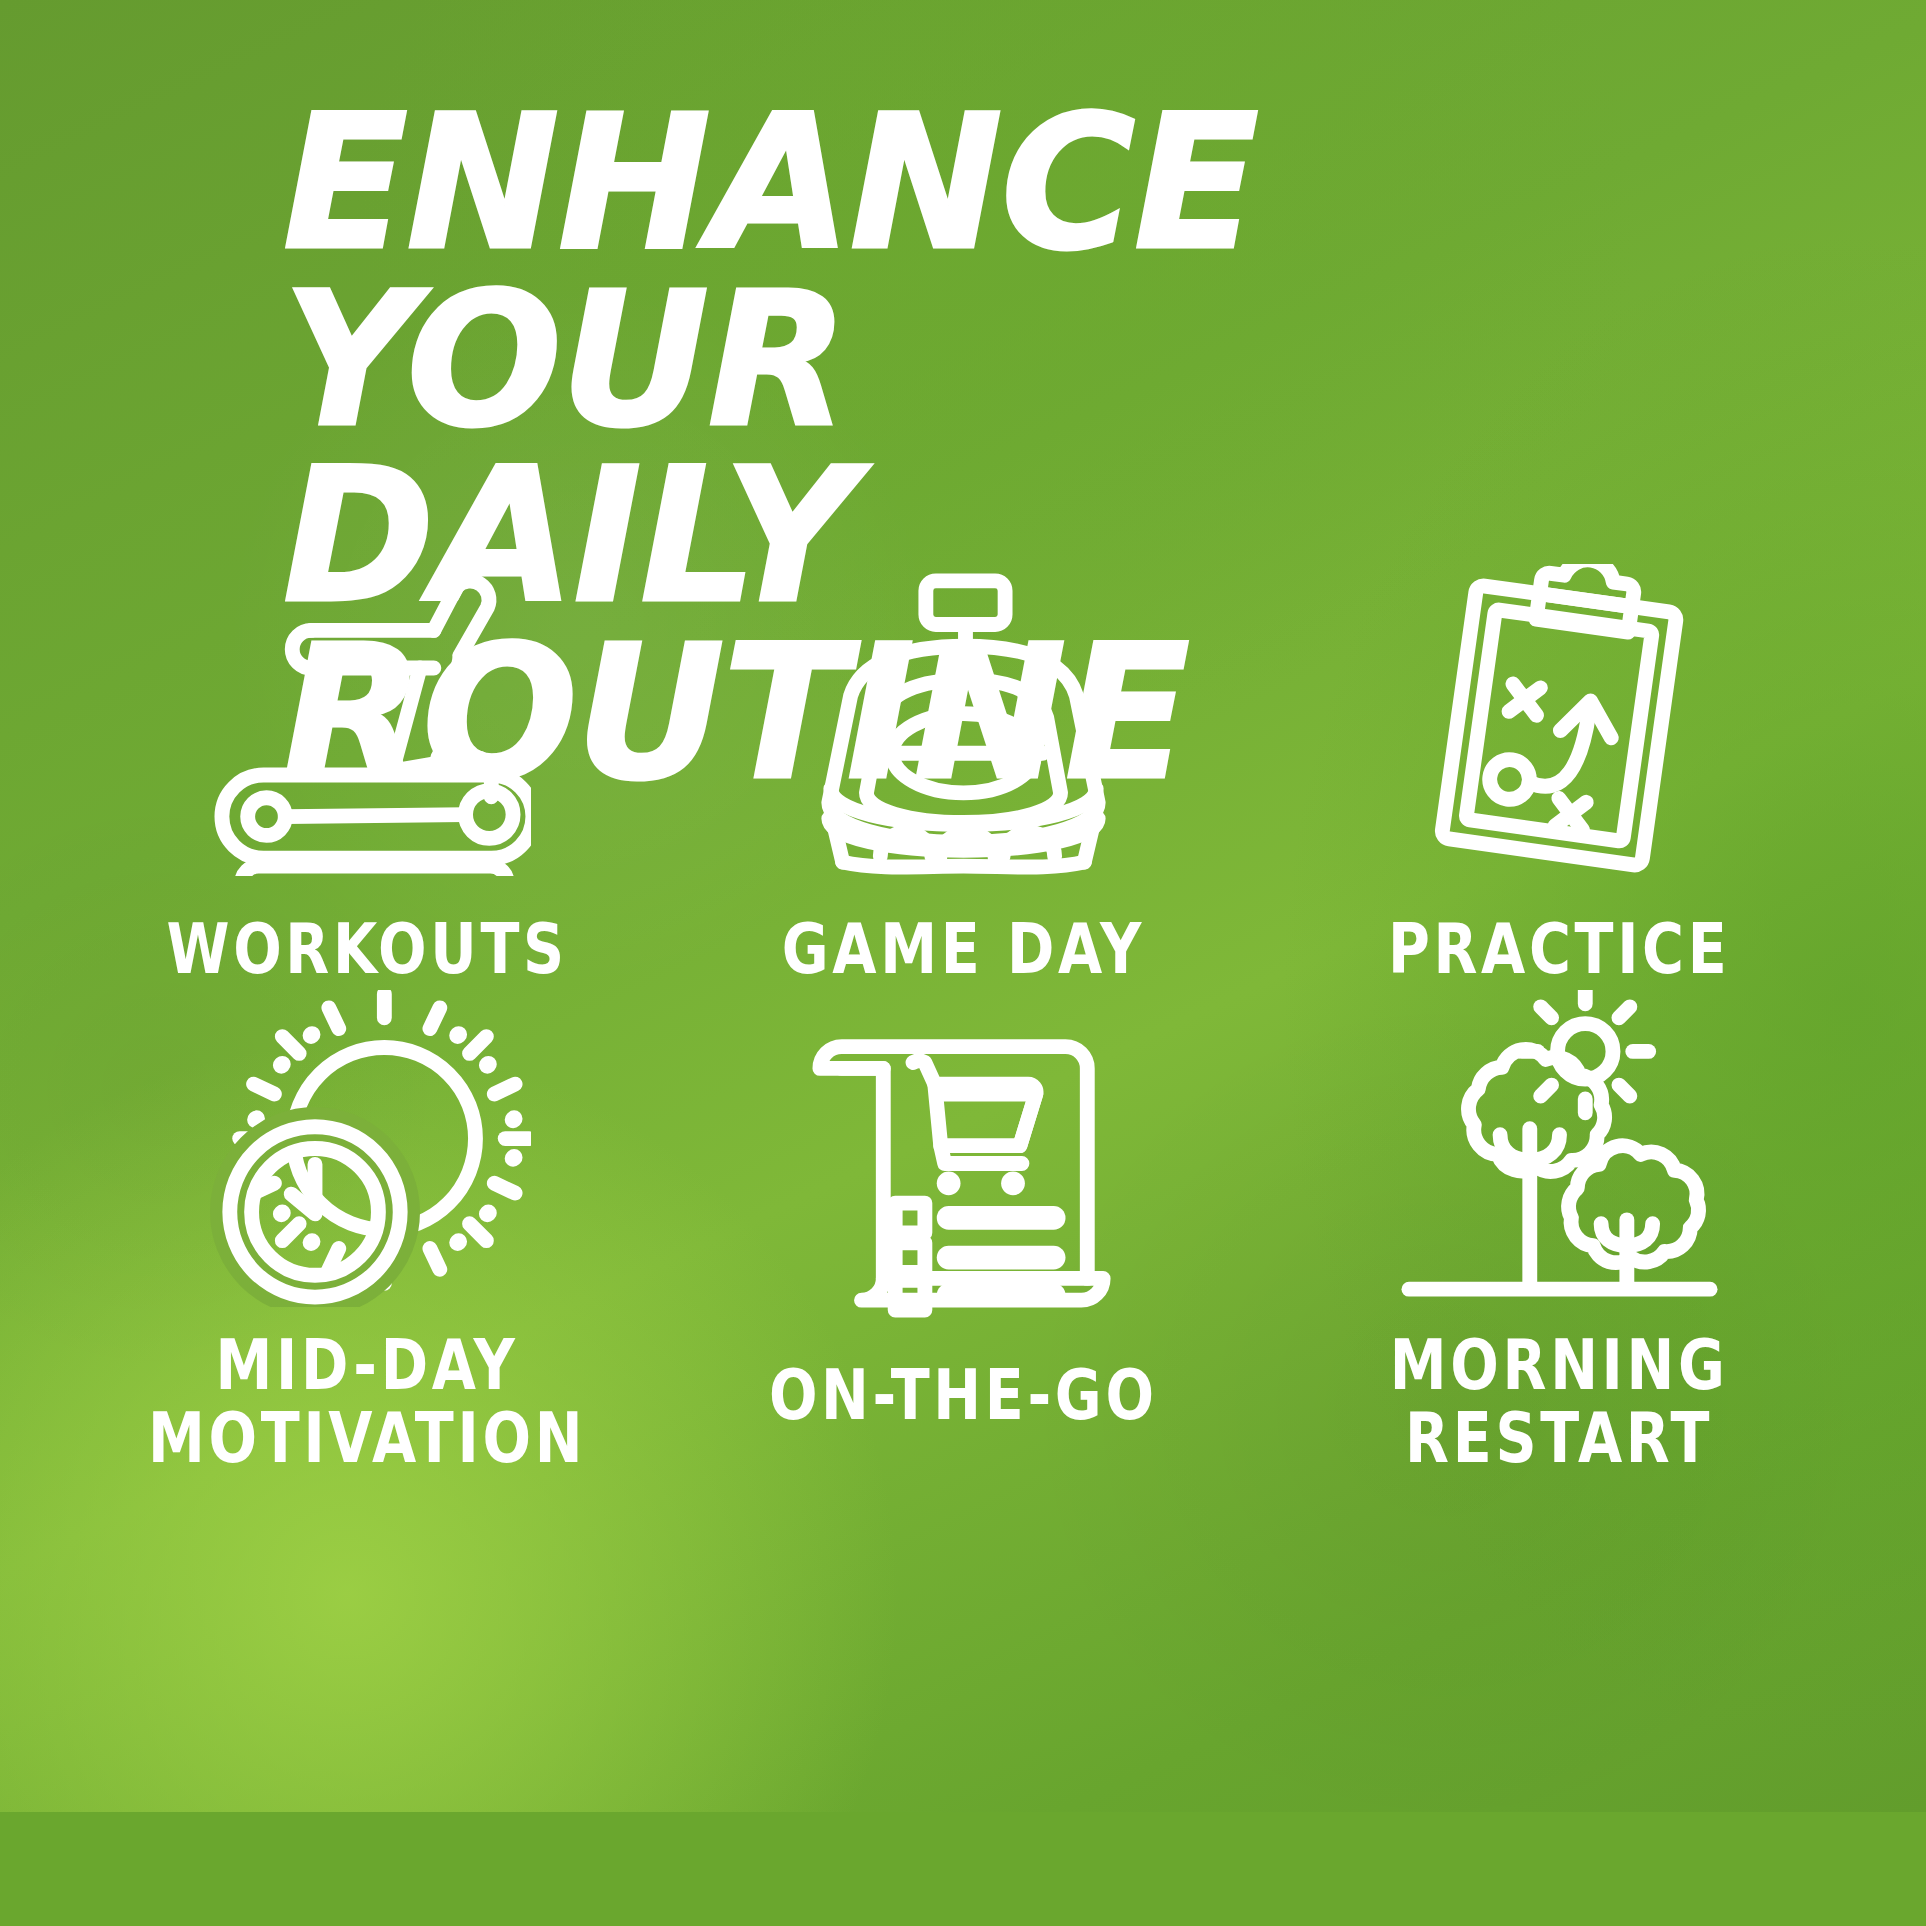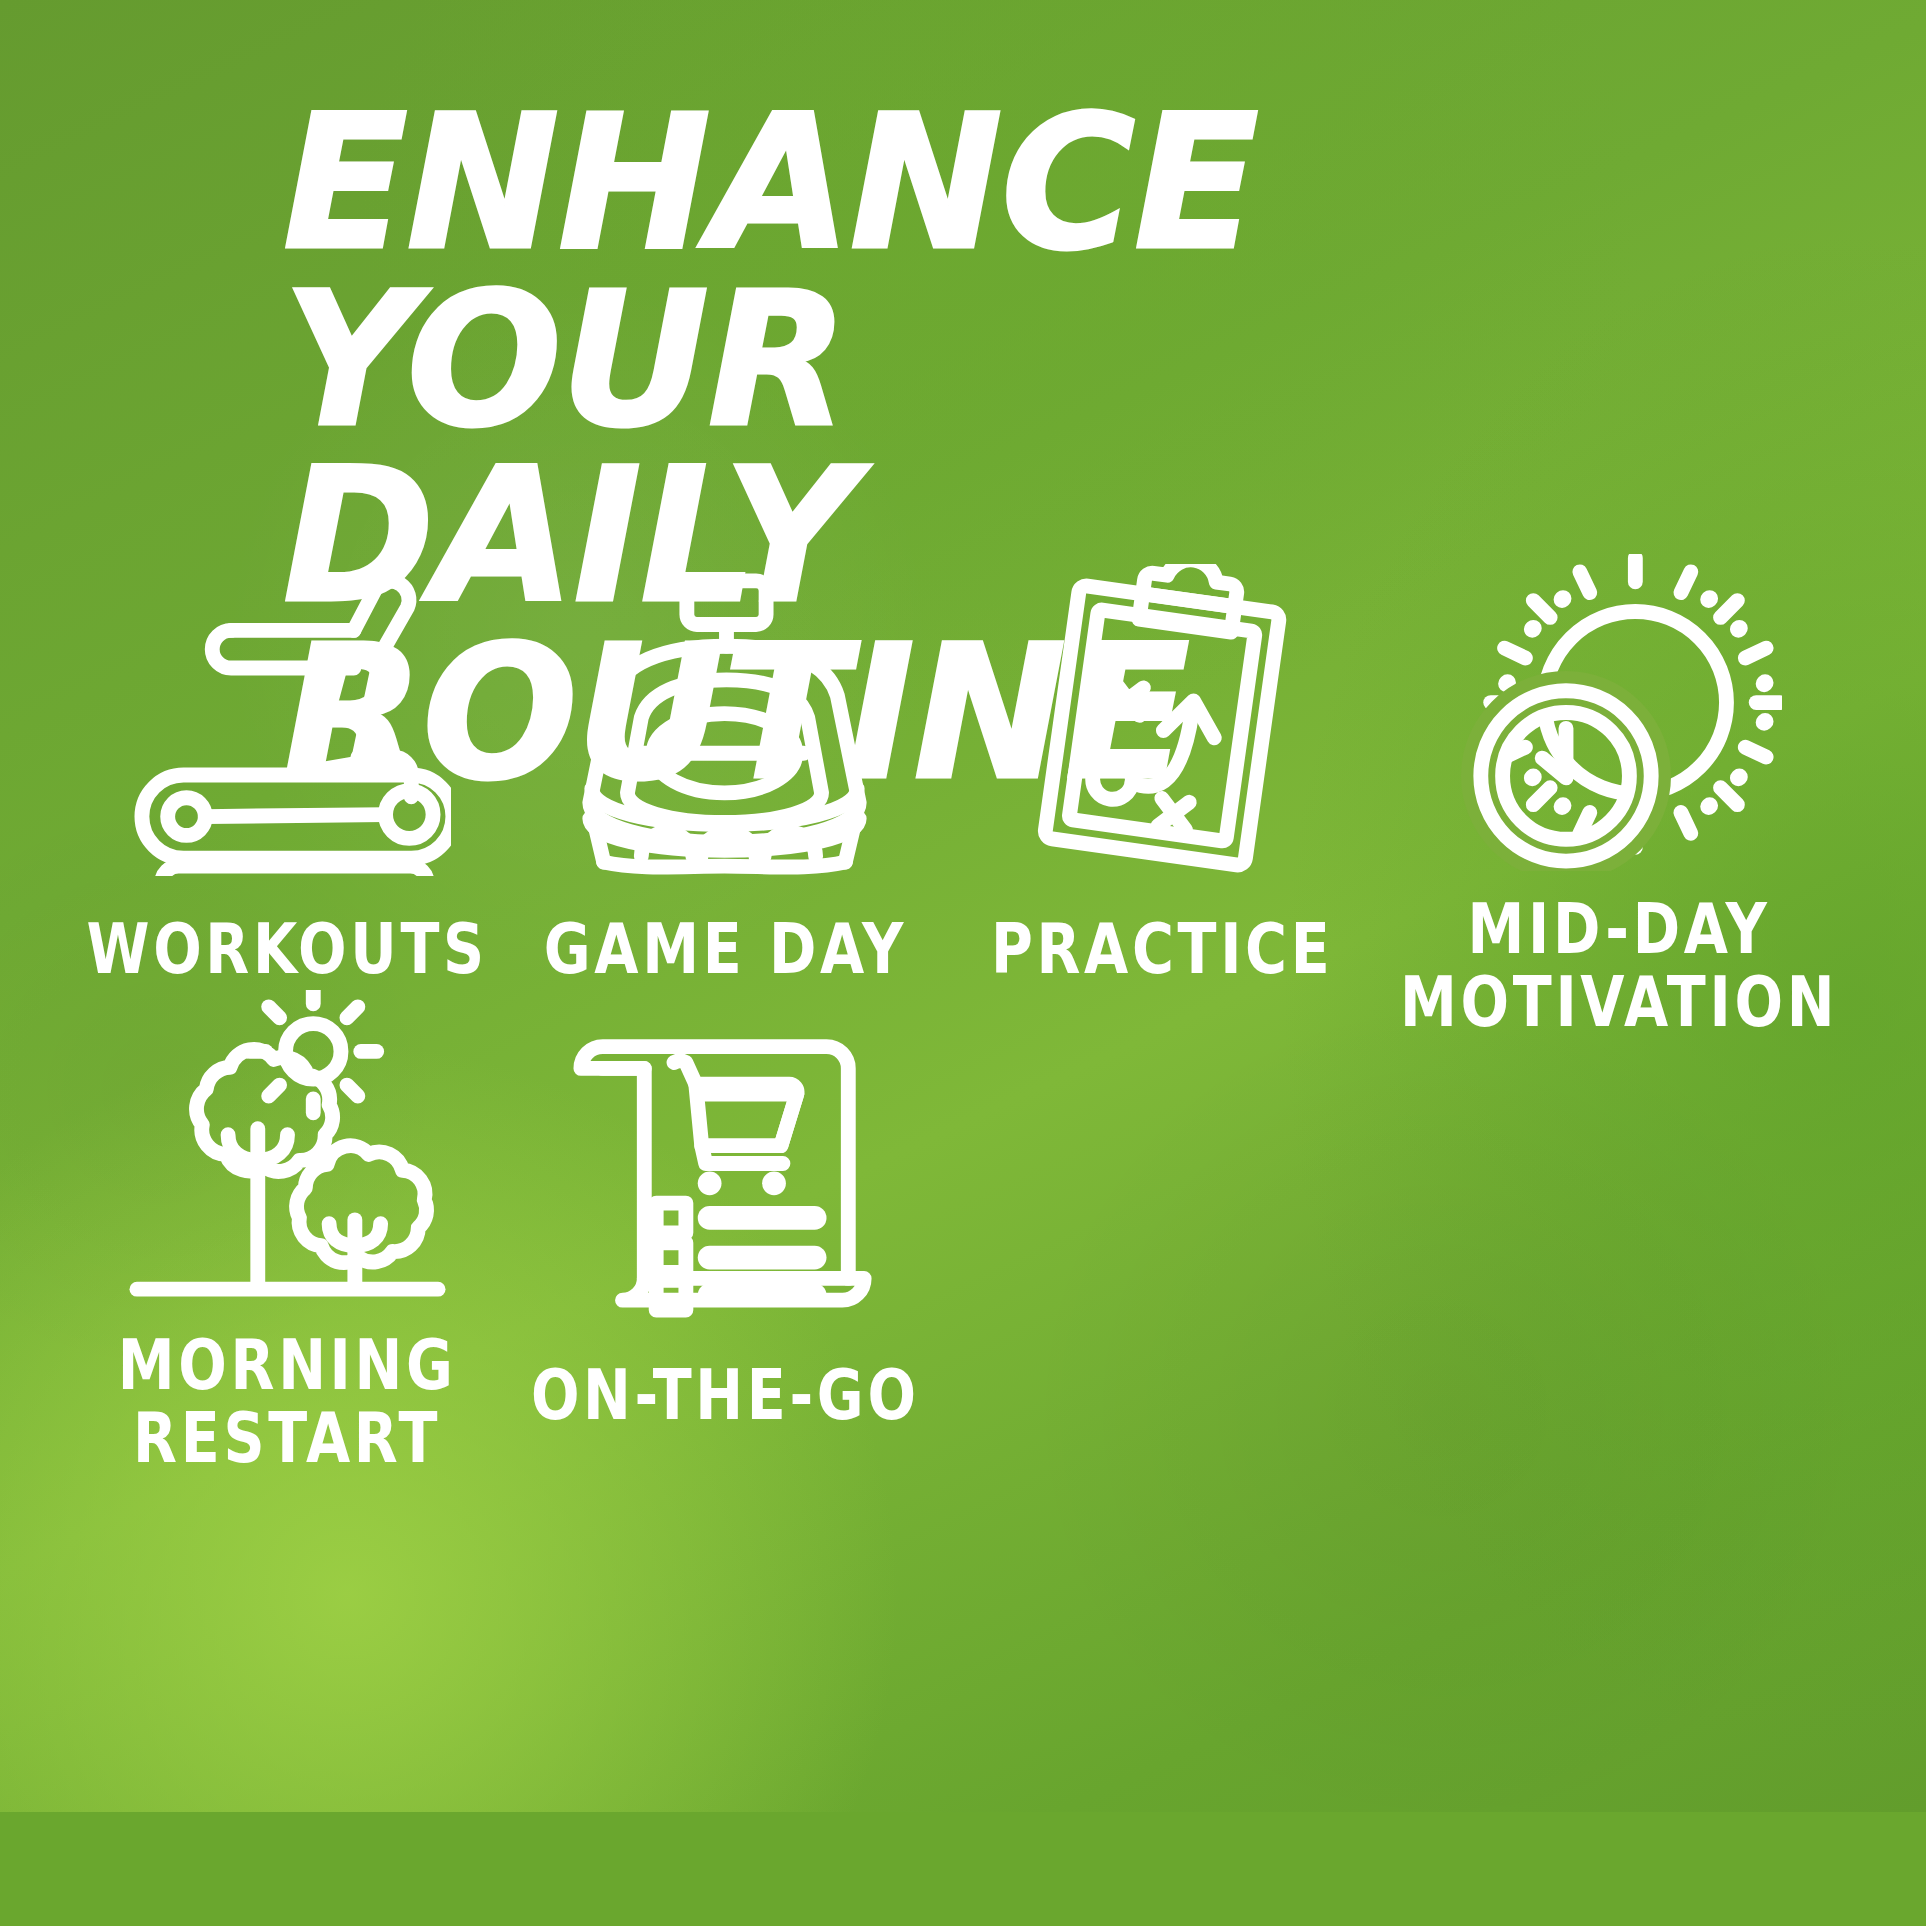--- a/index.html
+++ b/index.html
@@ -35,21 +35,21 @@
     letter-spacing:-1px;
     -webkit-text-stroke:3px #ffffff;
     z-index:3;
   }
   .title .l1{display:block;transform:scaleX(1.09);transform-origin:left center;}
   .title .l2{display:block;transform:scaleX(1.09);transform-origin:left center;}
 
   
   .grid{
     position:absolute;left:69px;top:554px;width:1788px;
-    display:grid;grid-template-columns:repeat(4,1fr);
+    display:grid;grid-template-columns:repeat(3,1fr);
     grid-template-rows:436px 465px;
     z-index:3;
   }
   .cell{display:flex;flex-direction:column;align-items:center;justify-content:flex-start;}
   .iconwrap{height:337px;display:flex;align-items:center;justify-content:center;}
   .iconwrap svg{display:block;}
   .label{
     margin-top:22px;text-align:center;color:#ffffff;
     font-family:"Liberation Sans Narrow","DejaVu Sans Condensed","Liberation Sans", sans-serif;
     font-weight:bold;font-size:69px;line-height:1.06;
@@ -196,20 +196,48 @@
           <circle cx="112" cy="224" r="64"></circle>
           <path d="M112 176 L112 226 L88 206"></path>
         </svg>
       </div>
       <div class="label">MID-DAY
 MOTIVATION</div>
     </div>
 
     <div class="cell row2">
       <div class="iconwrap">
+        <svg width="307" height="317" viewBox="0 0 310 320" fill="none" stroke="#ffffff" stroke-width="15" stroke-linecap="round" stroke-linejoin="round">
+
+          <path d="M44 42 L258 42 a22 22 0 0 1 22 22 L280 276 L296 276 a22 22 0 0 1 -22 22 L52 298 a22 22 0 0 0 22 -22 L74 64 L10 64 a22 22 0 0 1 22 -22 Z"></path>
+          <path d="M74 276 L280 276"></path>
+          <path d="M74 64 L32 64"></path>
+
+          <path d="M104 58 a12 12 0 0 1 12 0 L126 80 L220 80 a8 8 0 0 1 8 10 L212 142 L132 142" fill="none"></path>
+          <path d="M126 80 L132 142 L136 160 L214 160"></path>
+          <path d="M212 142 L228 90"></path>
+          <path d="M128 90 L224 90"></path>
+          <circle cx="140" cy="180" r="12" fill="#ffffff" stroke="none"></circle>
+          <circle cx="205" cy="180" r="12" fill="#ffffff" stroke="none"></circle>
+
+          <rect x="86" y="200" width="30" height="30"></rect>
+          <rect x="86" y="240" width="30" height="30"></rect>
+          <rect x="86" y="280" width="30" height="0.1" stroke="none"></rect>
+          <rect x="86" y="278" width="30" height="30"></rect>
+
+          <path d="M140 215 L246 215" stroke-width="24"></path>
+          <path d="M140 255 L246 255" stroke-width="24"></path>
+          <path d="M140 293 L246 293" stroke-width="24"></path>
+        </svg>
+      </div>
+      <div class="label">ON-THE-GO</div>
+    </div>
+
+    <div class="cell row2">
+      <div class="iconwrap">
         <svg width="317" height="317" viewBox="0 0 320 320" fill="none" stroke="#ffffff" stroke-width="15" stroke-linecap="round" stroke-linejoin="round">
 
           <circle cx="186" cy="62" r="28"></circle>
           <path d="M186 14 L186 0"></path>
           <path d="M186 124 L186 110"></path>
           <path d="M234 62 L250 62"></path>
           <path d="M122 62 L138 62"></path>
           <path d="M220 28 L231 17"></path>
           <path d="M141 107 L152 96"></path>
           <path d="M220 96 L231 107"></path>
@@ -227,43 +255,15 @@
           <path d="M228 258 C212 258 202 250 202 236"></path>
           <path d="M228 258 C244 258 254 250 254 236"></path>
 
           <path d="M8 302 L312 302"></path>
         </svg>
       </div>
       <div class="label">MORNING
 RESTART</div>
     </div>
 
-    <div class="cell row2">
-      <div class="iconwrap">
-        <svg width="307" height="317" viewBox="0 0 310 320" fill="none" stroke="#ffffff" stroke-width="15" stroke-linecap="round" stroke-linejoin="round">
-
-          <path d="M44 42 L258 42 a22 22 0 0 1 22 22 L280 276 L296 276 a22 22 0 0 1 -22 22 L52 298 a22 22 0 0 0 22 -22 L74 64 L10 64 a22 22 0 0 1 22 -22 Z"></path>
-          <path d="M74 276 L280 276"></path>
-          <path d="M74 64 L32 64"></path>
-
-          <path d="M104 58 a12 12 0 0 1 12 0 L126 80 L220 80 a8 8 0 0 1 8 10 L212 142 L132 142" fill="none"></path>
-          <path d="M126 80 L132 142 L136 160 L214 160"></path>
-          <path d="M212 142 L228 90"></path>
-          <path d="M128 90 L224 90"></path>
-          <circle cx="140" cy="180" r="12" fill="#ffffff" stroke="none"></circle>
-          <circle cx="205" cy="180" r="12" fill="#ffffff" stroke="none"></circle>
-
-          <rect x="86" y="200" width="30" height="30"></rect>
-          <rect x="86" y="240" width="30" height="30"></rect>
-          <rect x="86" y="280" width="30" height="0.1" stroke="none"></rect>
-          <rect x="86" y="278" width="30" height="30"></rect>
-
-          <path d="M140 215 L246 215" stroke-width="24"></path>
-          <path d="M140 255 L246 255" stroke-width="24"></path>
-          <path d="M140 293 L246 293" stroke-width="24"></path>
-        </svg>
-      </div>
-      <div class="label">ON-THE-GO</div>
-    </div>
-
   </div>
 </div>
 
 
 </body></html>

